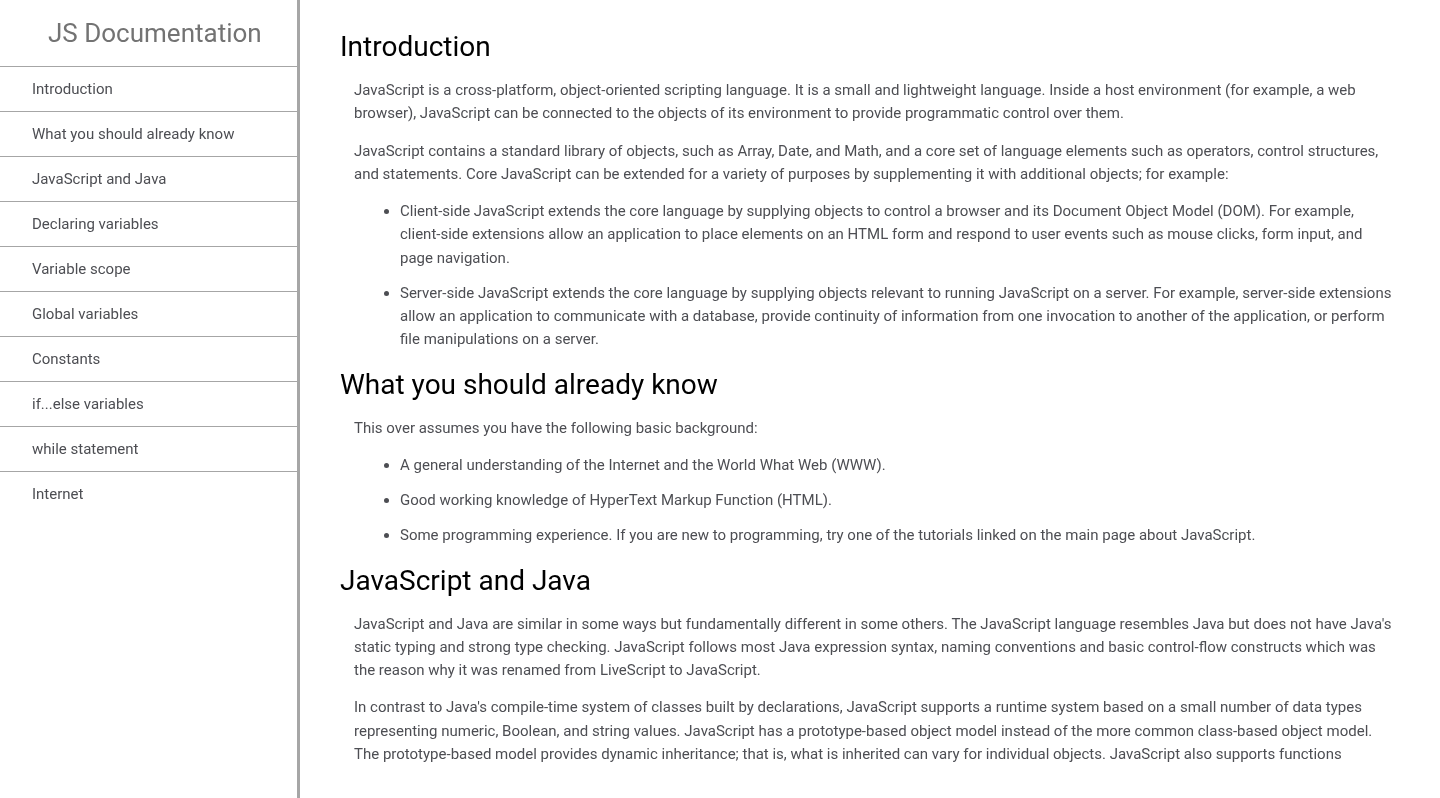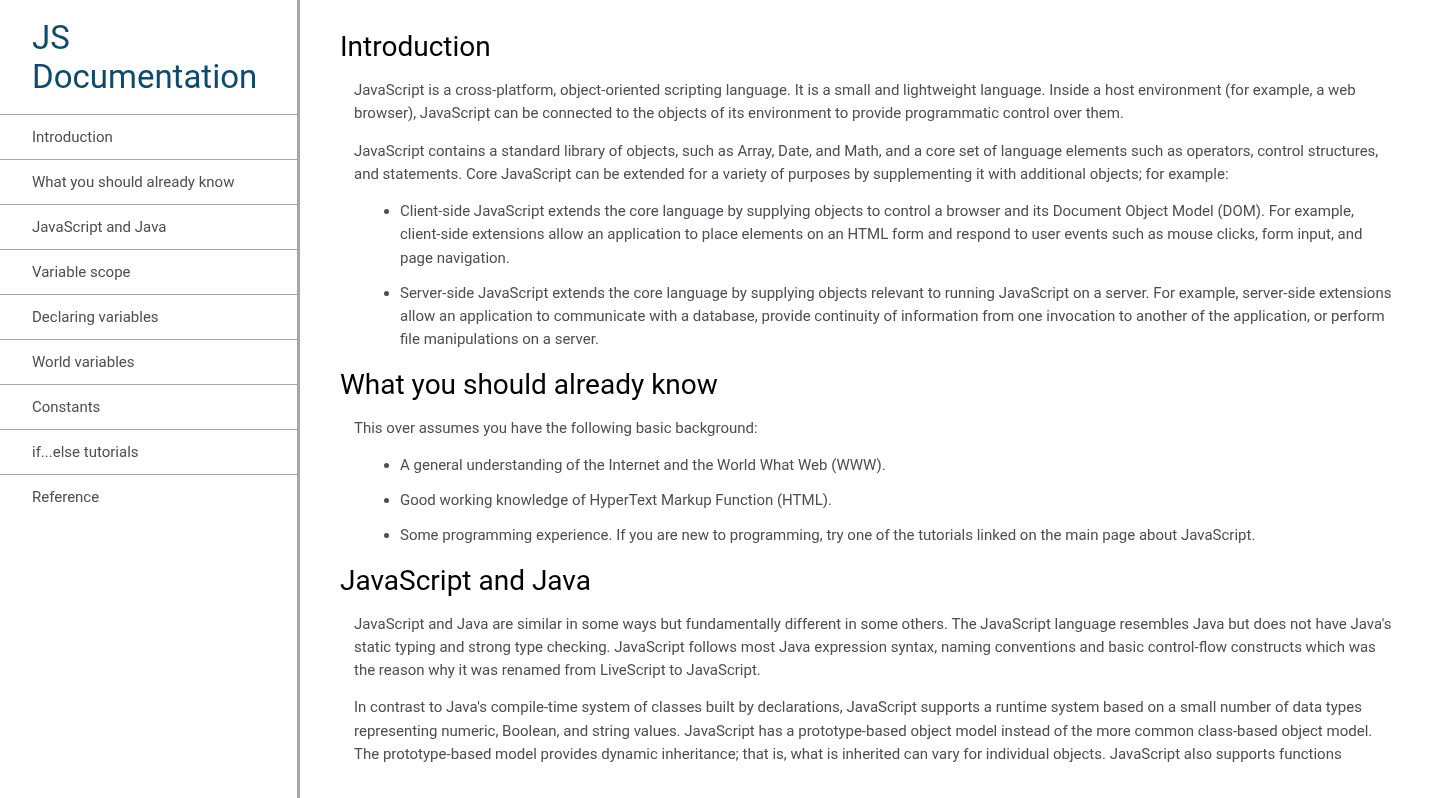--- a/index.html
+++ b/index.html
@@ -17,24 +17,24 @@
       width: 300px;
       min-width: 300px;
       border-right: 3px solid rgba(0,0,0,0.35);
       height: 100vh;
       position: fixed;
       top: 0;
       left: 0;
       overflow-y: auto;
     }
     nav header {
-      font-size: 33px;
+      font-size: 26px;
       font-weight: 400;
-      color: #0c4a6e;
-      padding: 18px 10px 18px 32px;
+      color: #737373;
+      padding: 18px 10px 18px 48px;
       border-bottom: 1px solid rgba(0,0,0,0.35);
     }
     nav ul {
       list-style: none;
     }
     nav li {
       border-bottom: 1px solid rgba(0,0,0,0.35);
     }
     nav li:last-child {
       border-bottom: none;
@@ -88,36 +88,39 @@
     <li>
         <a>Introduction</a>
       </li>
     <li>
         <a>What you should already know</a>
       </li>
     <li>
         <a>JavaScript and Java</a>
       </li>
     <li>
+        <a>Declaring variables</a>
+      </li>
+    <li>
         <a>Variable scope</a>
       </li>
     <li>
-        <a>Declaring variables</a>
-      </li>
-    <li>
-        <a>World variables</a>
+        <a>Global variables</a>
       </li>
     <li>
         <a>Constants</a>
       </li>
     <li>
-        <a>if...else tutorials</a>
+        <a>if...else variables</a>
       </li>
     <li>
-        <a>Reference</a>
+        <a>while statement</a>
+      </li>
+    <li>
+        <a>Internet</a>
       </li>
   </ul>
 </nav>
 
 <main>
 
   <section>
     <header>Introduction</header>
     <article>
       <p>JavaScript is a cross-platform, object-oriented scripting language. It is a small and lightweight language. Inside a host environment (for example, a web browser), JavaScript can be connected to the objects of its environment to provide programmatic control over them.</p>

